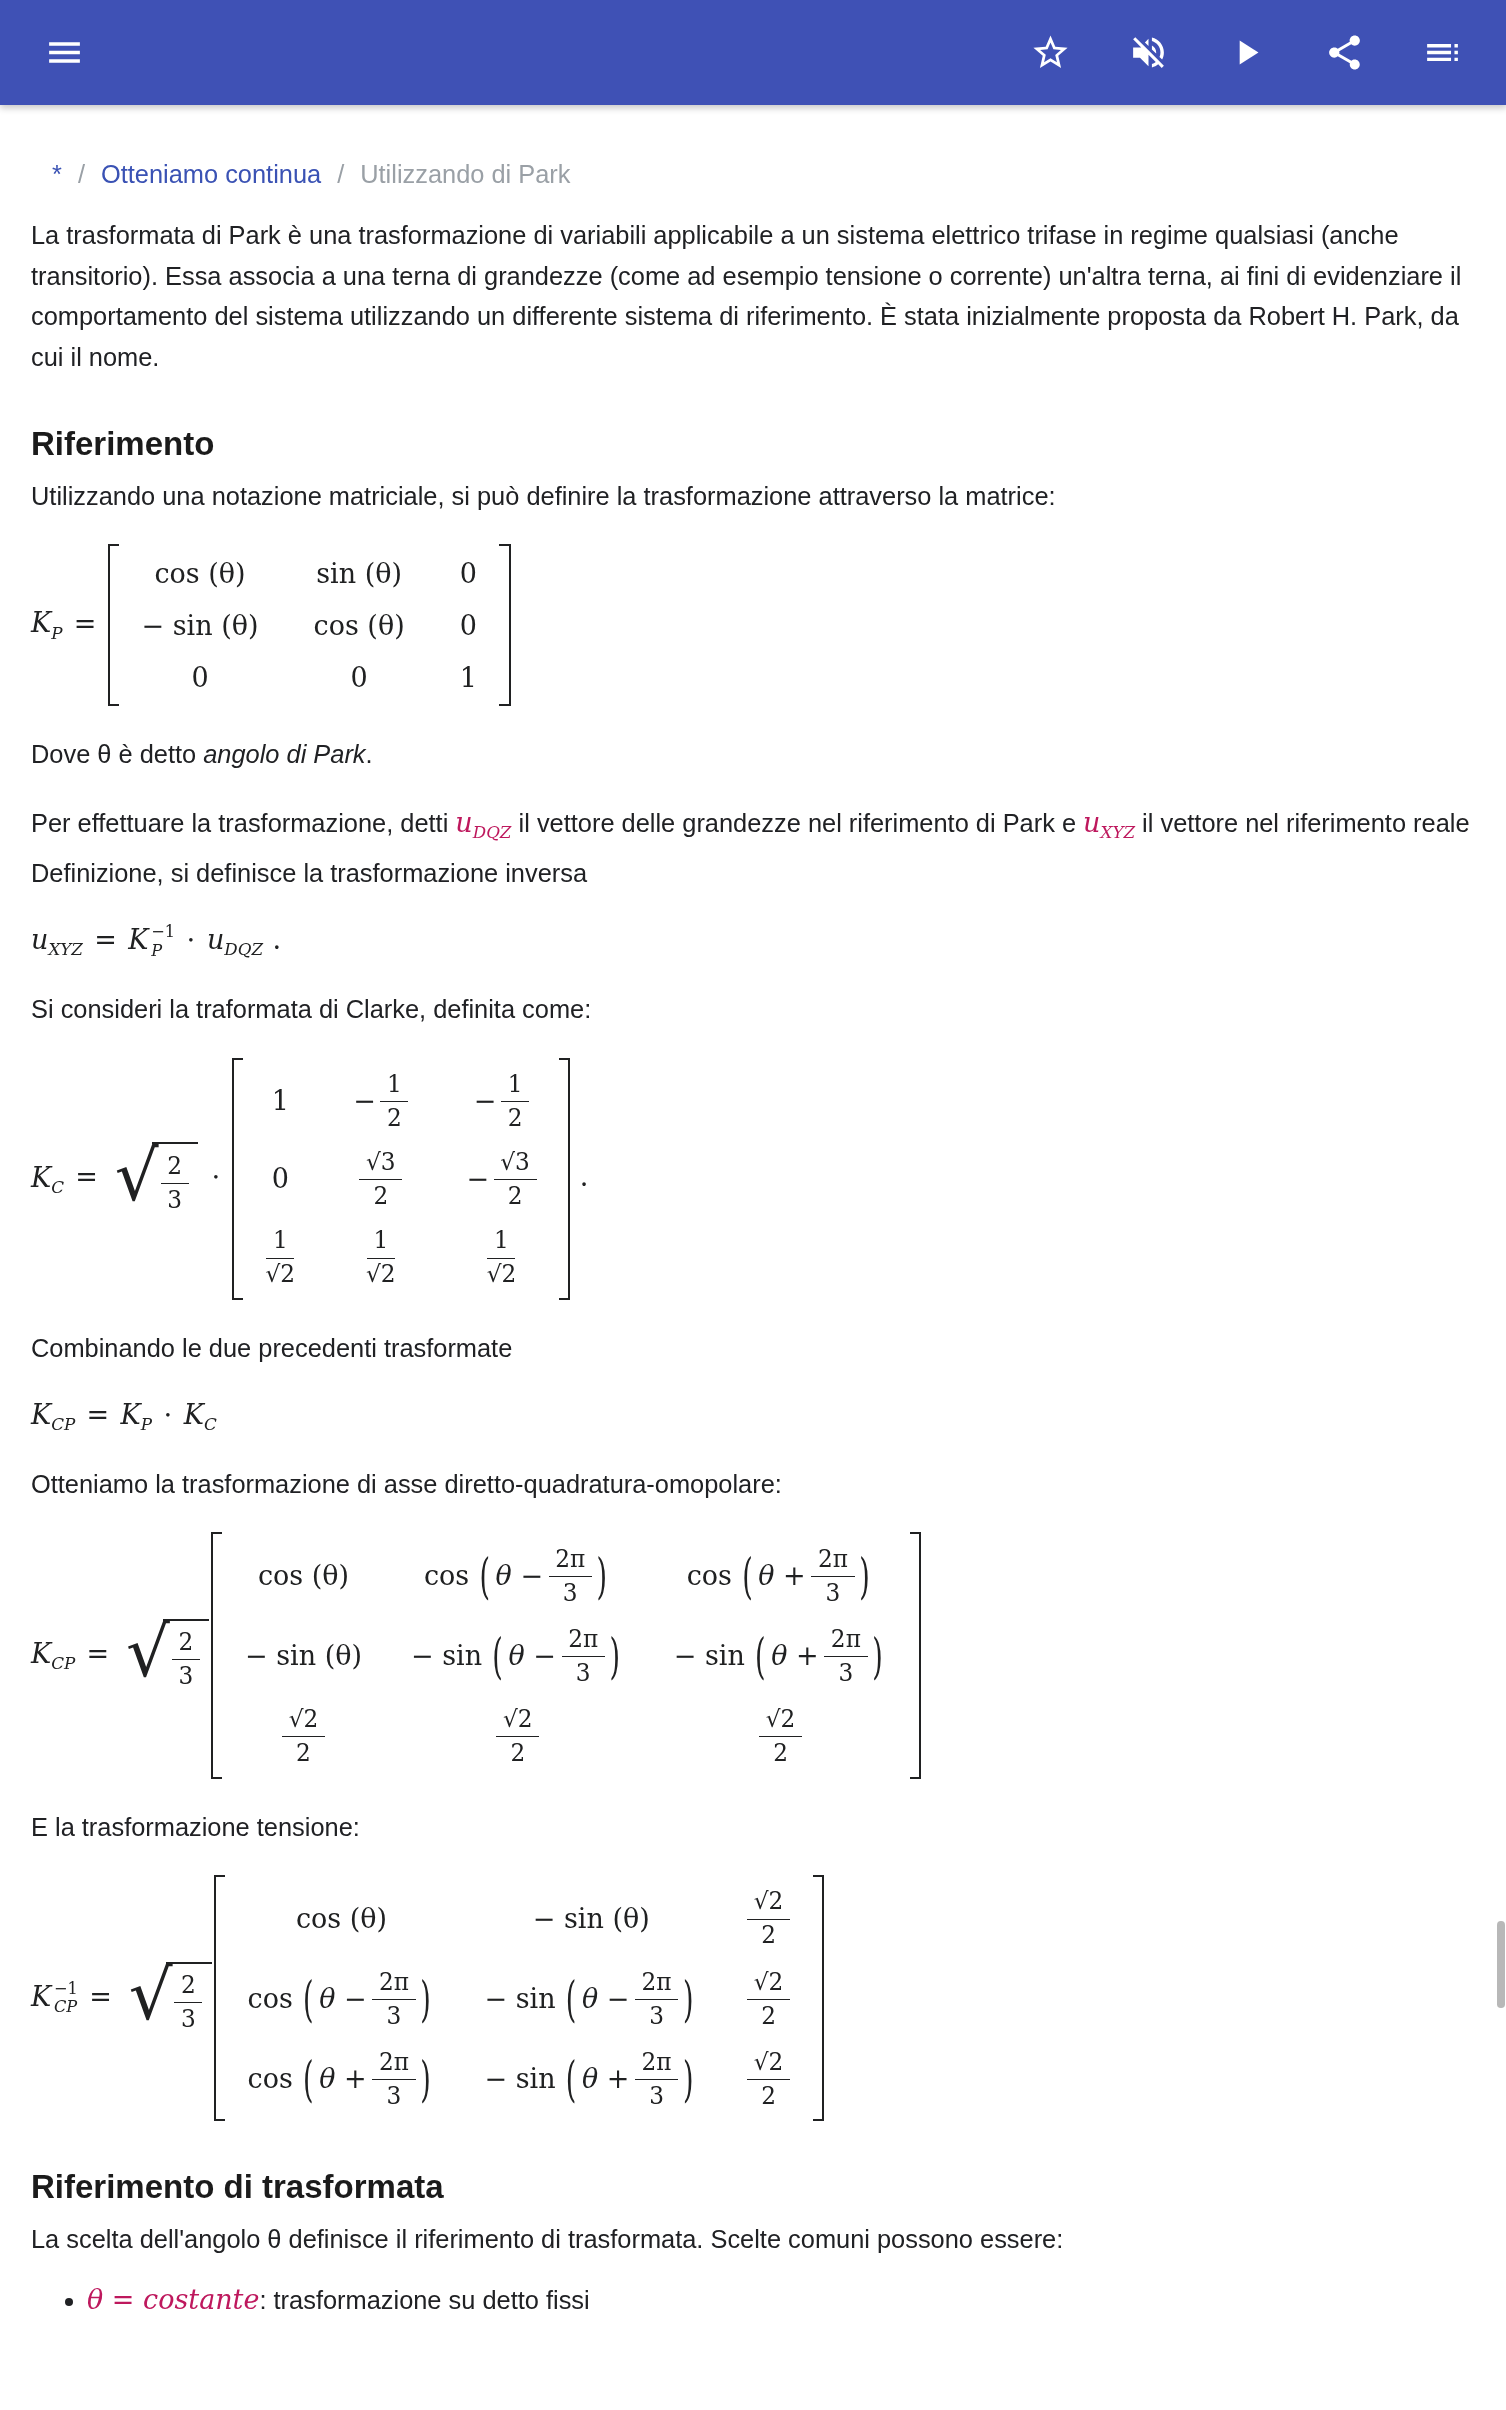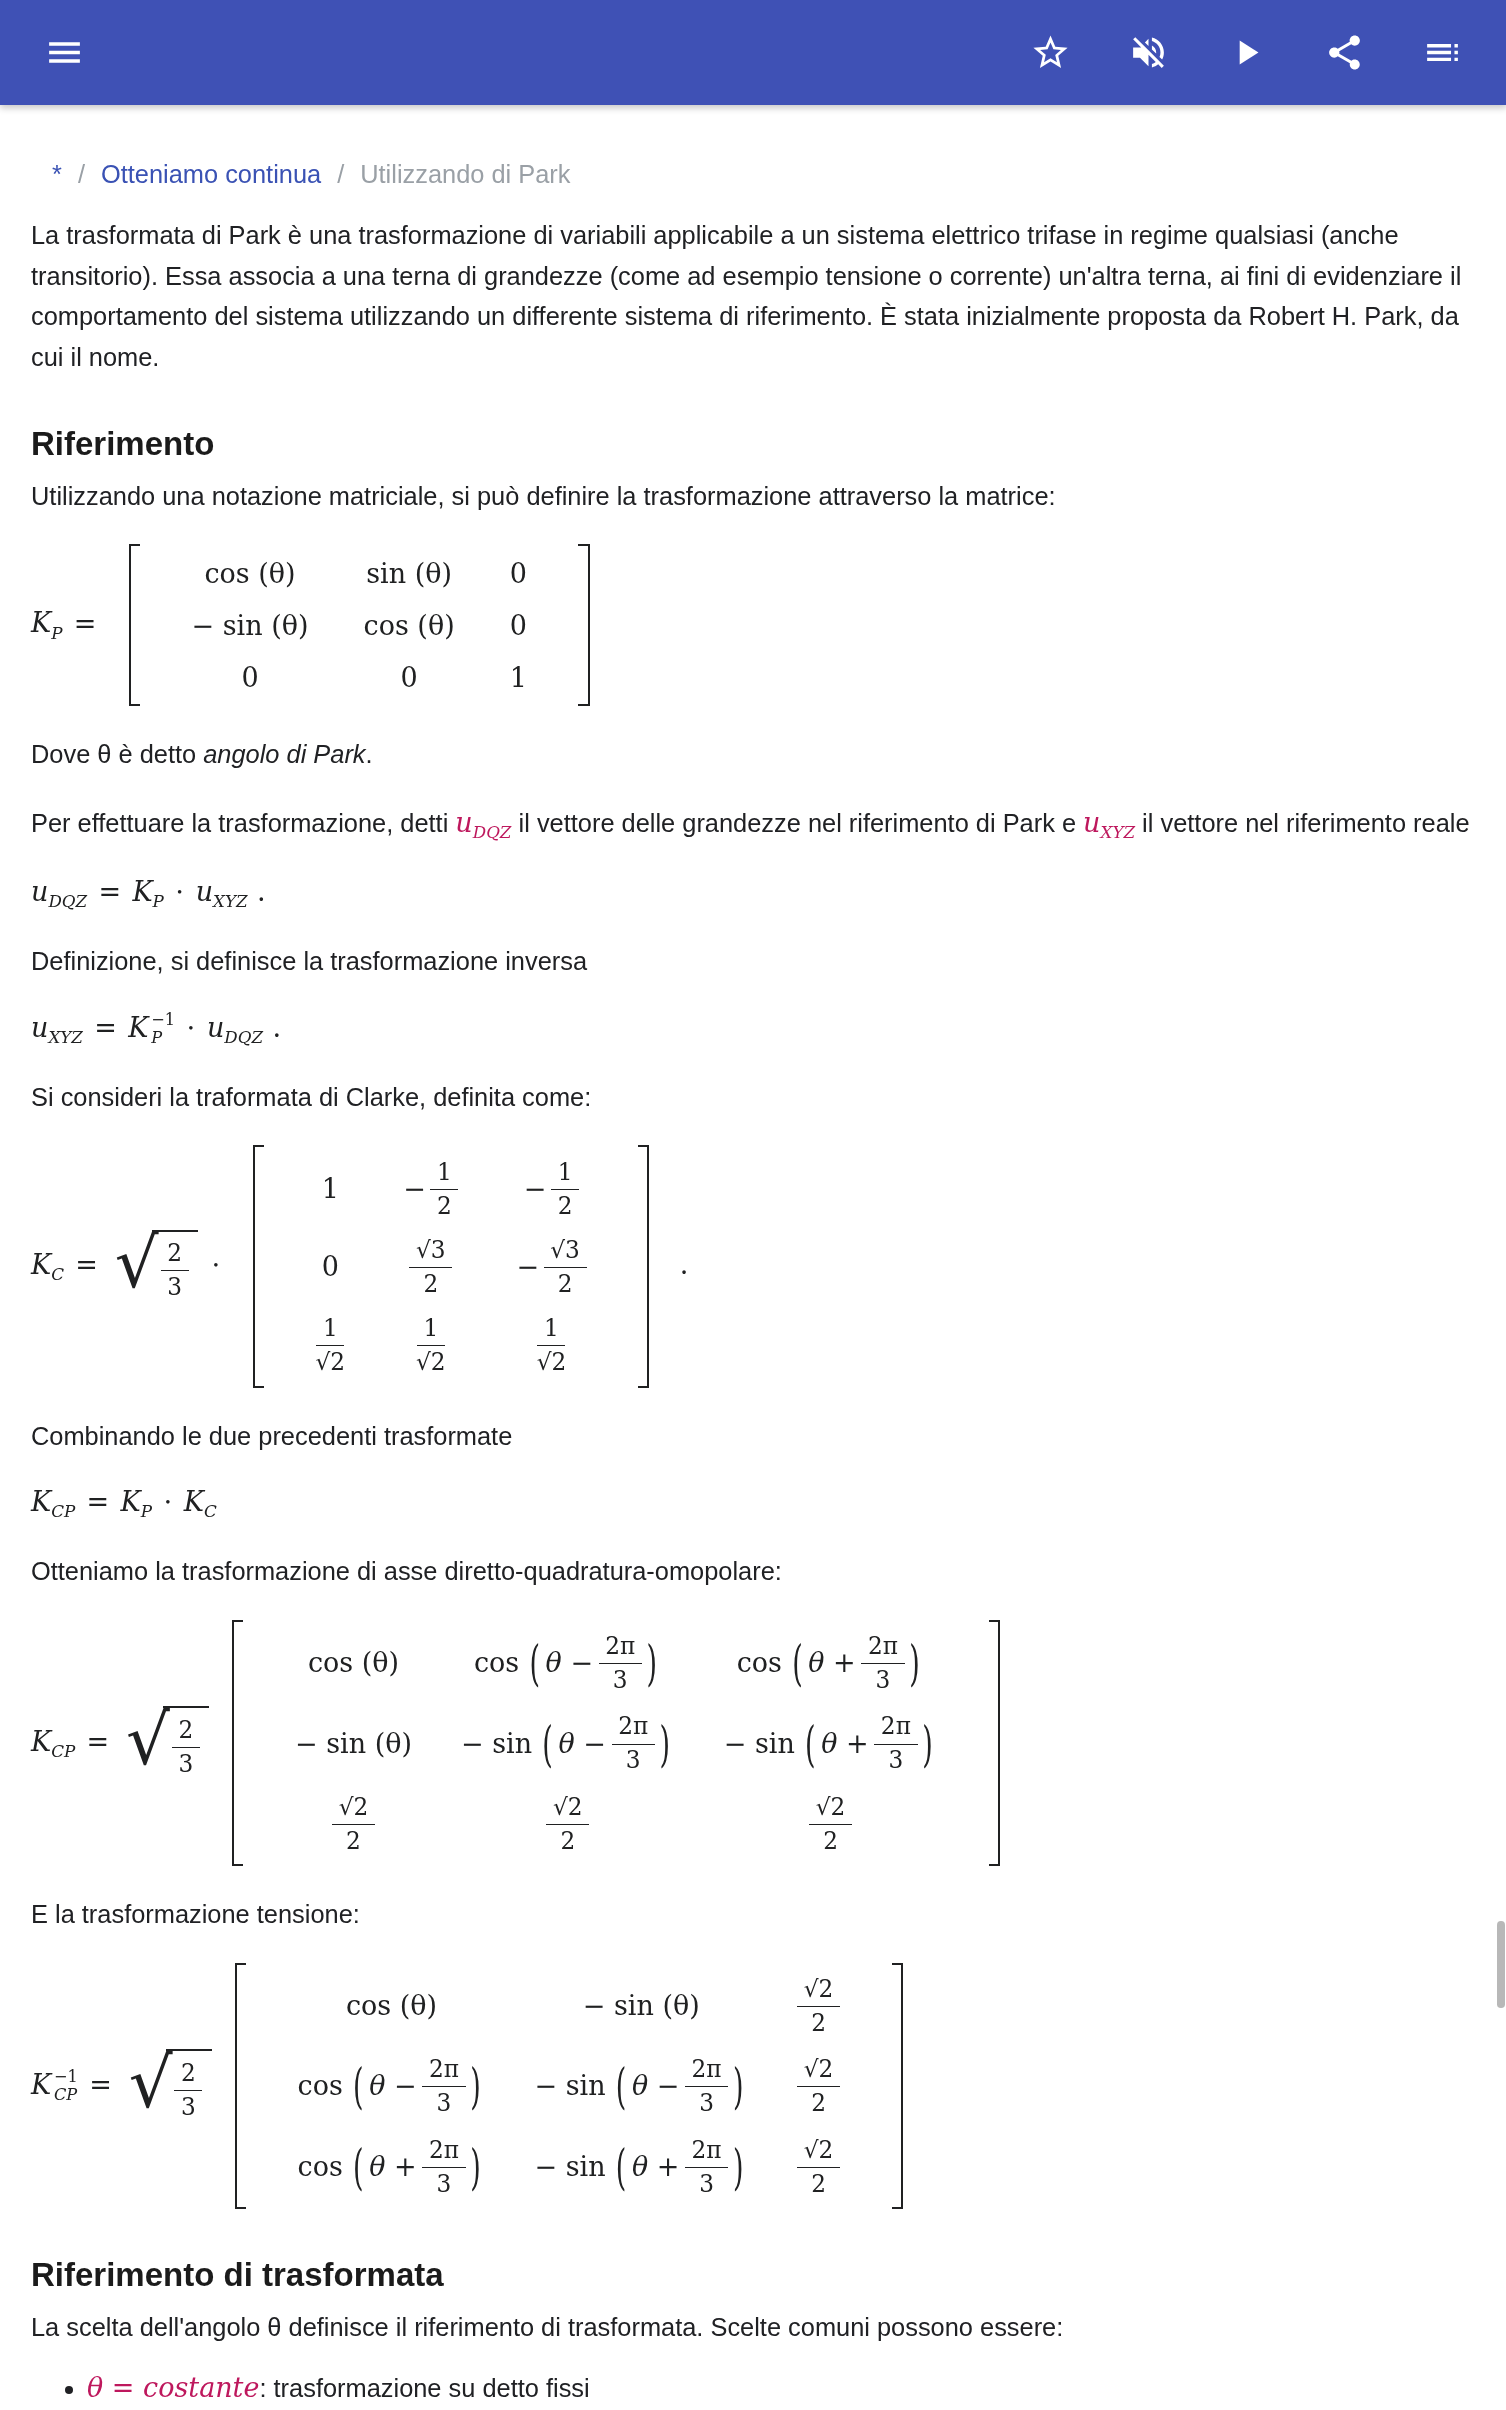--- a/index.html
+++ b/index.html
@@ -44,21 +44,21 @@
   .mi { font-style:italic; }
   .fn { font-style:normal; margin-right:5.6px; white-space:nowrap;text-align:center; }
   sub { font-size:0.62em; }
   .op { margin:0 11.3px; }
   .end { margin-left:9.4px; }
 
   .ss { display:inline-flex; flex-direction:column; align-items:flex-start;
         font-size:0.60em; line-height:1.12; vertical-align:middle; margin-left:2.8px; }
 
   
-  .mx { display:inline-flex; vertical-align:middle; margin:0 21px;gap:29px; }
+  .mx { display:inline-flex; vertical-align:middle; margin:0 0; }
   .mx-l { align-self:stretch; width:11.3px; border:2.8px solid #202122; border-right:none; }
   .mx-r { align-self:stretch; width:11.3px; border:2.8px solid #202122; border-left:none; }
   .mx-b { display:grid; align-items:center; justify-items:center; padding:11.3px 22.6px; }
   .g3 { grid-template-columns:repeat(3,auto); }
   .gap-kp  { gap:17px 55px; }
   .gap-kc  { gap:15px 58px; }
   .gap-kcp { gap:17px 49px; }
   .cell { display:inline-flex; align-items:center; white-space:nowrap; }
   .cell .sgn { margin-right:4.7px; }
 
@@ -153,23 +153,20 @@
       <span class="cell">1</span>
     </span>
         <span class="mx-r"></span>
       </span>
   </div>
 
   <p class="body tight"><span>Dove θ è detto </span><i>angolo di Park</i><span>.</span></p>
 
   <p class="body"><span>Per effettuare la trasformazione, detti </span><span class="imath"><span class="mi">u</span><sub class="mi">DQZ</sub></span><span> il vettore delle grandezze nel riferimento di Park e </span><span class="imath"><span class="mi">u</span><sub class="mi">XYZ</sub></span><span> il vettore nel riferimento reale</span></p>
 
-  <div class="formula">
-    <span class="mi">u</span><sub class="mi">DQZ</sub><span class="op">=</span><span class="mi">K</span><sub class="mi">P</sub><span class="op">⋅</span><span class="mi">u</span><sub class="mi">XYZ</sub><span class="end">.</span>
-  </div>
 
   <p class="body tight">Definizione, si definisce la trasformazione inversa</p>
 
   <div class="formula">
     <span class="mi">u</span><sub class="mi">XYZ</sub><span class="op">=</span><span class="mi">K</span><span class="ss">
         <span>−1</span>
         <span class="mi">P</span>
       </span><span class="op">⋅</span><span class="mi">u</span><sub class="mi">DQZ</sub><span class="end">.</span>
   </div>
 

